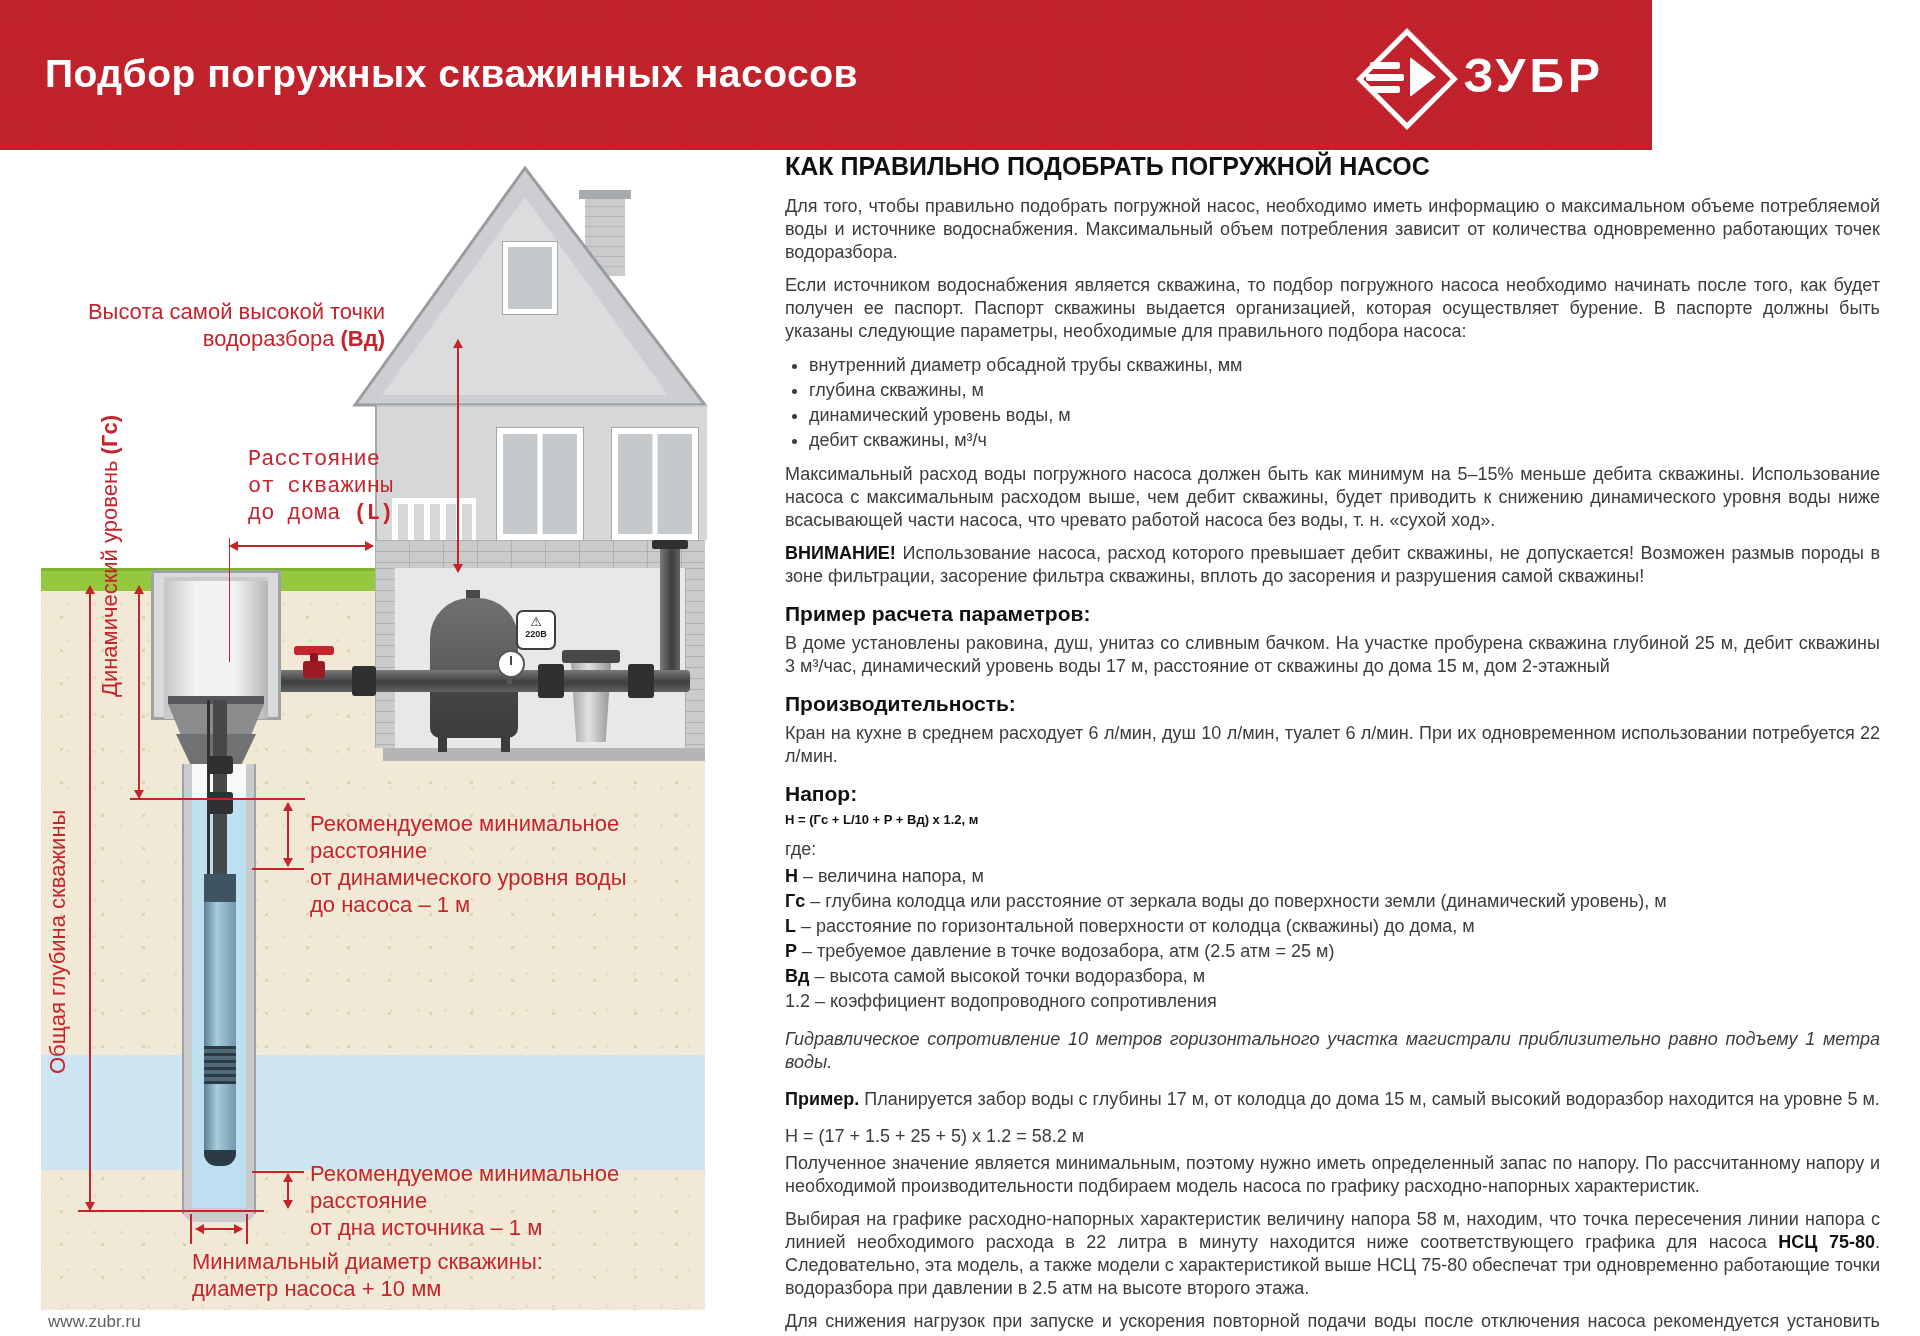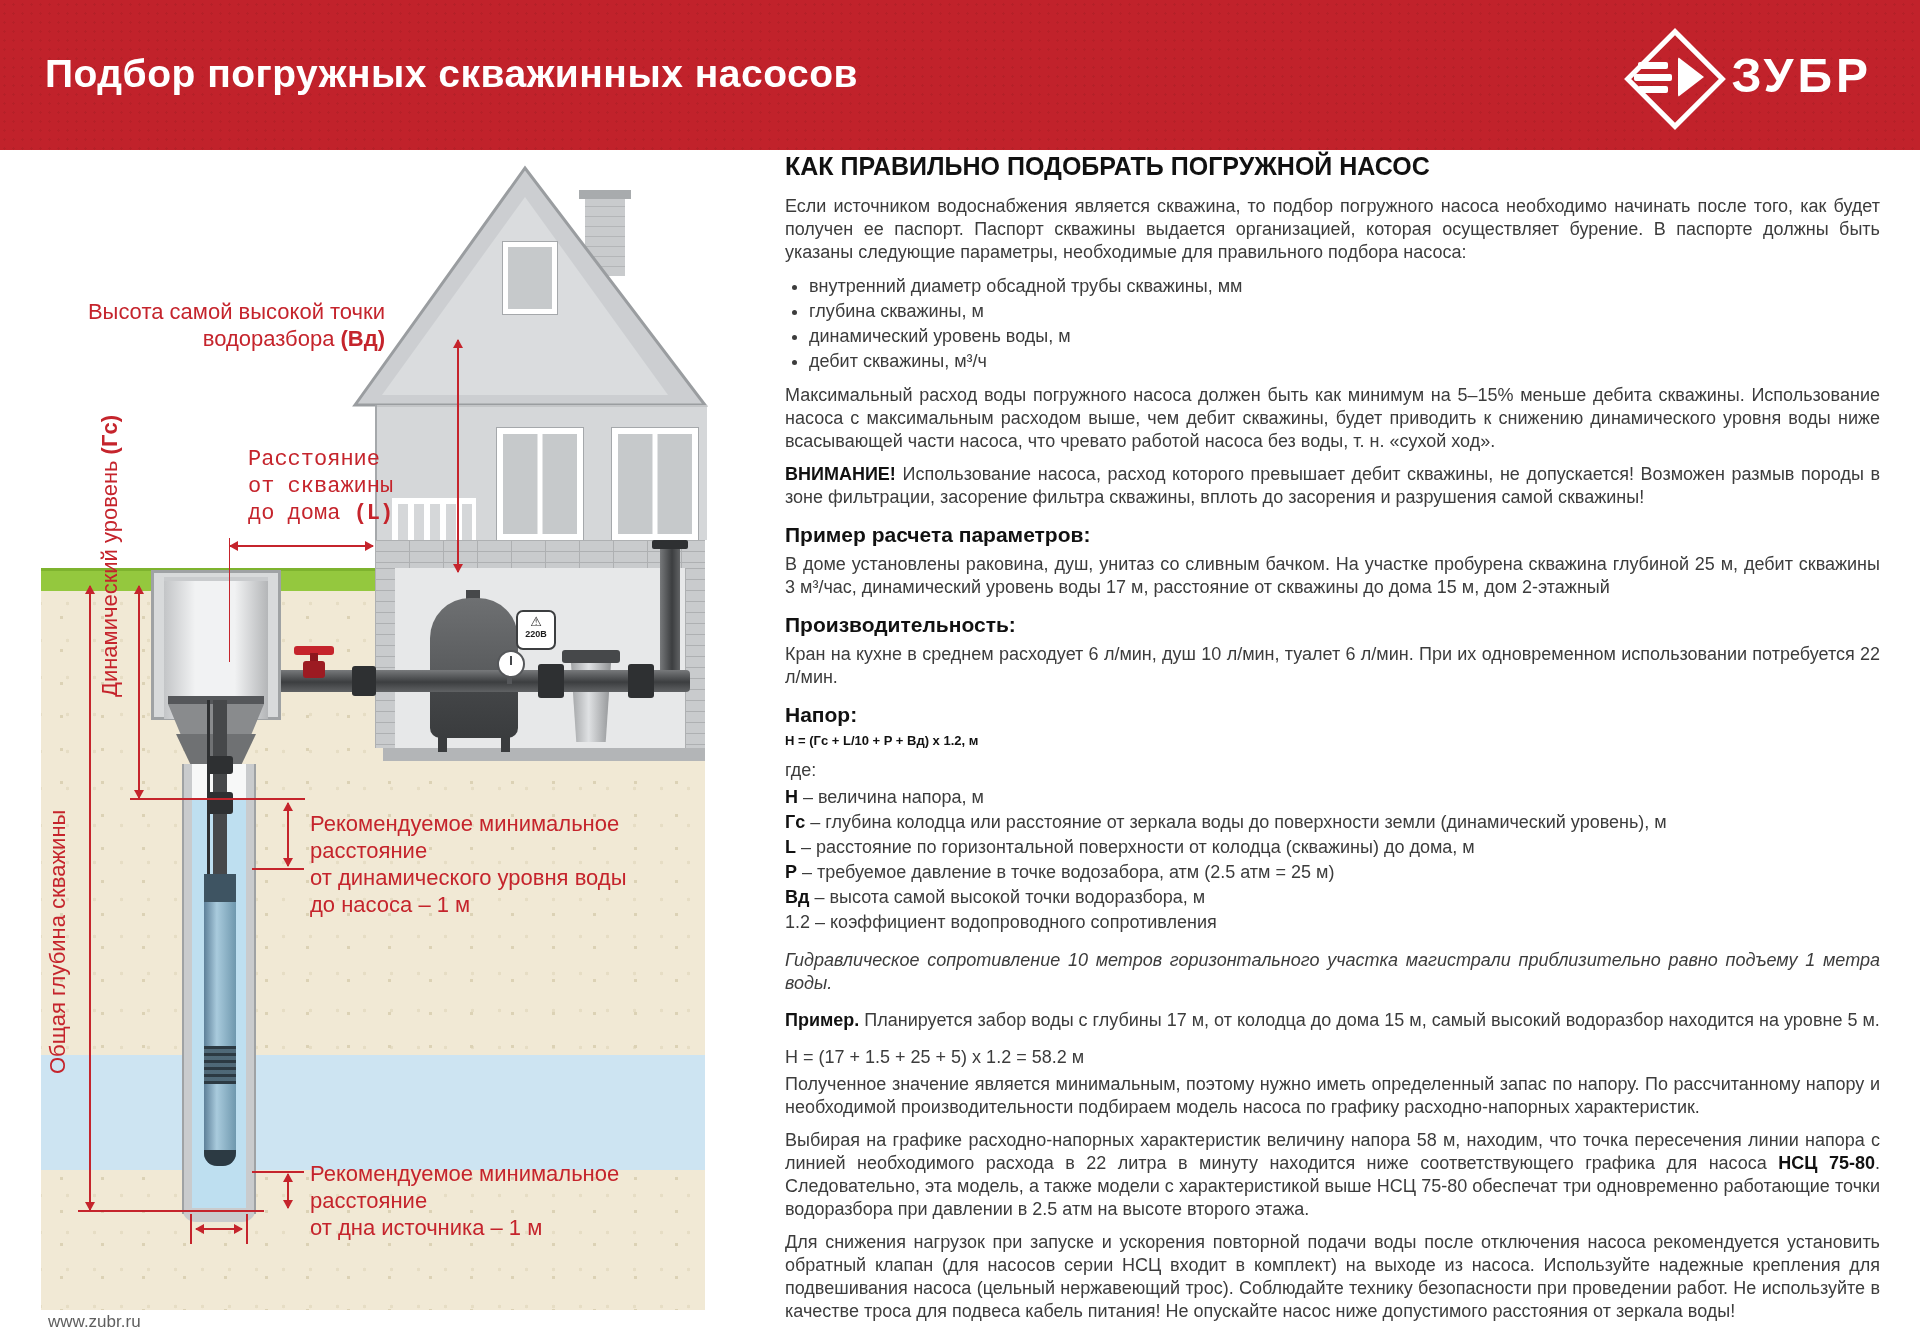--- a/index.html
+++ b/index.html
@@ -3,21 +3,21 @@
 <meta charset="utf-8">
 <style>
   html,body { margin:0; padding:0; background:#e9e9e9; }
   .page {
     position:relative; width:1920px; height:1336px; margin:0 auto;
     background:#ffffff; overflow:hidden;
     font-family:"Liberation Sans", sans-serif;
   }
   
   .masthead {
-    position:absolute; left:0; top:0; width:1920px; height:150px;
+    position:absolute; left:0; top:0; width:1652px; height:150px;
     background-color:#c1222b;
     background-image: radial-gradient(rgba(0,0,0,0.06) 1.3px, transparent 1.4px);
     background-size:9px 9px;
   }
   .masthead h1 {
     position:absolute; left:45px; top:52px; margin:0;
     color:#ffffff; font-size:39px; font-weight:bold; letter-spacing:0.5px;
   }
   .logo { position:absolute; right:48px; top:36px; display:flex; align-items:center; gap:20px; }
   .logo-diamond {
@@ -267,23 +267,28 @@
   <div class="varrow" style="left:287px; top:1174px; height:34px;"></div>
   <div class="rtick" style="left:252px; top:1171px; width:52px; height:2px;"></div>
   <div class="rlabel" style="left:310px; top:1160px; width:420px;">
     <span>Рекомендуемое минимальное расстояние</span><br>
     <span>от дна источника – 1 м</span>
   </div>
 
   <div class="harrow" style="left:196px; top:1228px; width:46px;"></div>
   <div class="rtick" style="left:190px; top:1214px; width:2px; height:30px;"></div>
   <div class="rtick" style="left:246px; top:1214px; width:2px; height:30px;"></div>
+  <div class="rlabel" style="left:192px; top:1248px; width:360px;">
+    <span>Минимальный диаметр скважины:</span><br>
+    <span>диаметр насоса + 10 мм</span>
+  </div>
 
   <div class="article">
     <h2>КАК ПРАВИЛЬНО ПОДОБРАТЬ ПОГРУЖНОЙ НАСОС</h2>
+    <p>Для того, чтобы правильно подобрать погружной насос, необходимо иметь информацию о максимальном объеме потребляемой воды и источнике водоснабжения. Максимальный объем потребления зависит от количества одновременно работающих точек водоразбора.</p>
     <p>Если источником водоснабжения является скважина, то подбор погружного насоса необходимо начинать после того, как будет получен ее паспорт. Паспорт скважины выдается организацией, которая осуществляет бурение. В паспорте должны быть указаны следующие параметры, необходимые для правильного подбора насоса:</p>
     <ul>
       <li>внутренний диаметр обсадной трубы скважины, мм</li>
       <li>глубина скважины, м</li>
       <li>динамический уровень воды, м</li>
       <li>дебит скважины, м³/ч</li>
     </ul>
     <p>Максимальный расход воды погружного насоса должен быть как минимум на 5–15% меньше дебита скважины. Использование насоса с максимальным расходом выше, чем дебит скважины, будет приводить к снижению динамического уровня воды ниже всасывающей части насоса, что чревато работой насоса без воды, т. н. «сухой ход».</p>
     <p><b class="inl">ВНИМАНИЕ!</b><span> Использование насоса, расход которого превышает дебит скважины, не допускается! Возможен размыв породы в зоне фильтрации, засорение фильтра скважины, вплоть до засорения и разрушения самой скважины!</span></p>
 

